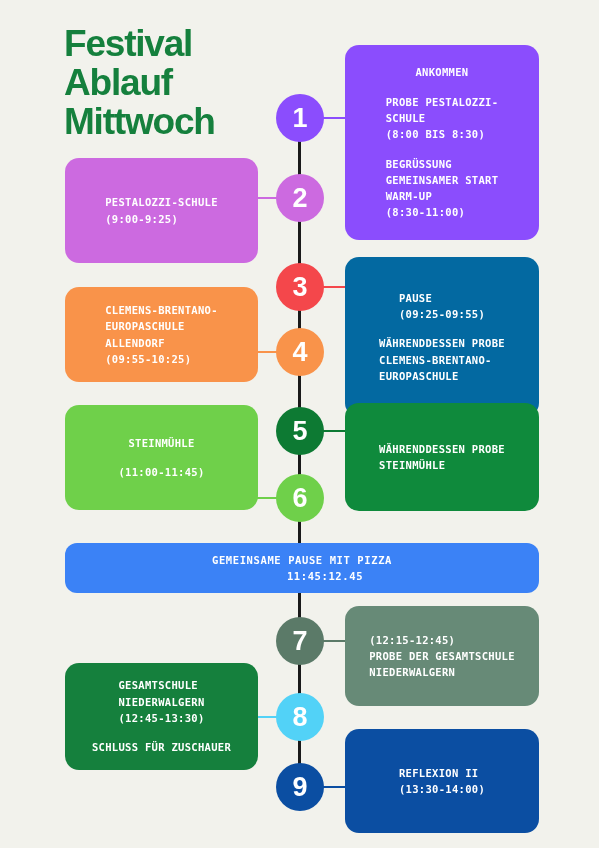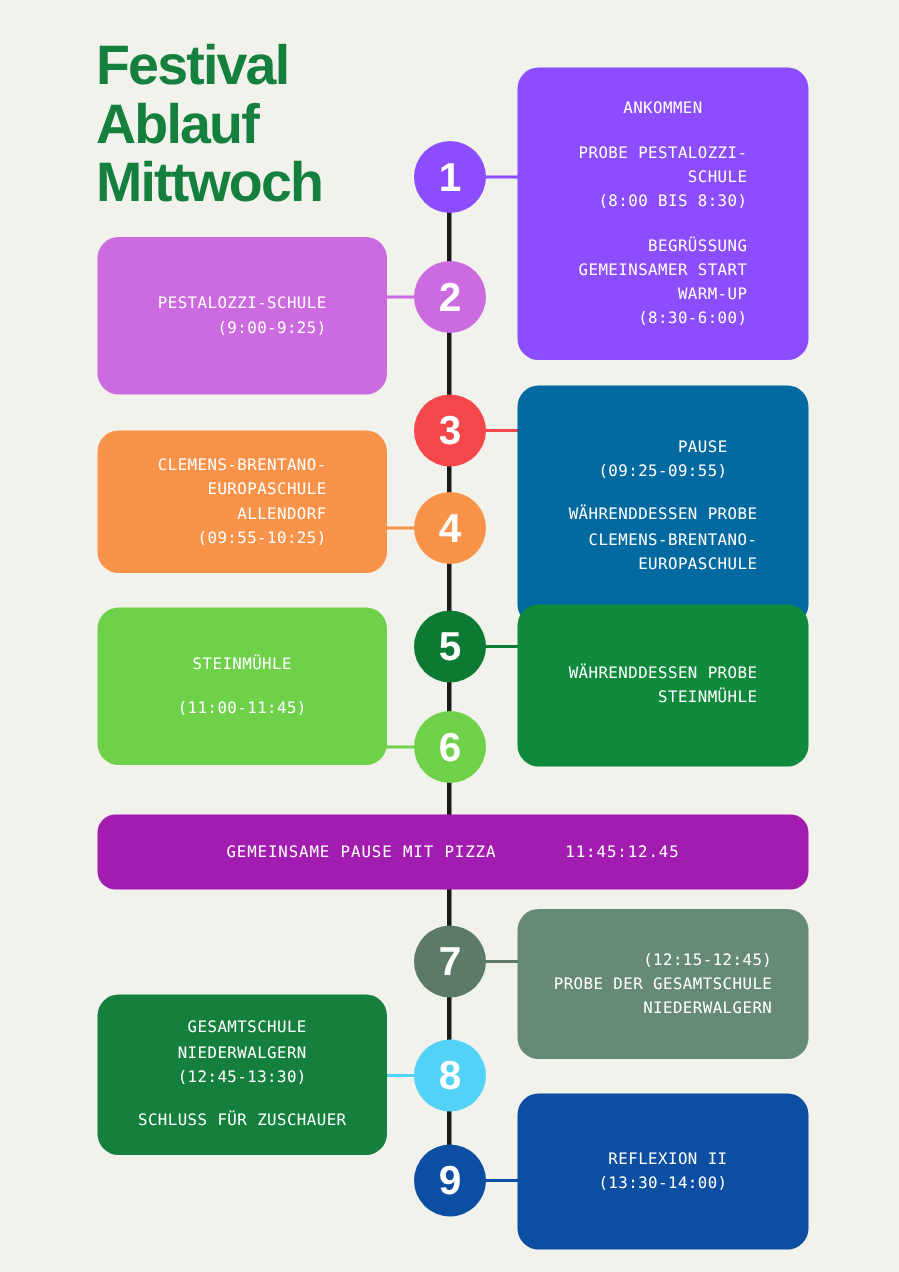--- a/index.html
+++ b/index.html
@@ -50,27 +50,28 @@
 
   
   .card {
     position: absolute;
     border-radius: 14px;
     box-sizing: border-box;
     display: flex;
     flex-direction: column;
     align-items: center;
     justify-content: center;
-    text-align: right;
+    text-align: left;
     color: #ffffff;
     font-size: 10.5px;
     line-height: 1.55;
     letter-spacing: 0.3px;
     padding: 8px 22px;
     white-space: pre-line;
+    font-weight: bold;
   }
   .card .para { margin: 0; }
   .card .para + .para { margin-top: 13px; }
 
   
   #card-pizza {
     flex-direction: row;
     justify-content: center;
     align-items: center;
     border-radius: 12px;
@@ -118,21 +119,21 @@
   <div class="stub" style="left:322px; top:786px; width:26px; background:#0b4ea2;"></div>
 
   <div class="card" id="card-1" style="left:345px; top:45px; width:194px; height:195px; background:#8b4dfd;">
     <p class="para">ANKOMMEN</p>
     <p class="para">PROBE PESTALOZZI-
 SCHULE
 (8:00 BIS 8:30)</p>
     <p class="para">BEGRÜSSUNG
 GEMEINSAMER START
 WARM-UP
-(8:30-6:00)</p>
+(8:30-11:00)</p>
   </div>
 
   <div class="card" id="card-2" style="left:65px; top:158px; width:193px; height:105px; background:#cc6ae0;">
     <p class="para">PESTALOZZI-SCHULE
 (9:00-9:25)</p>
   </div>
 
   <div class="card" id="card-3" style="left:345px; top:257px; width:194px; height:160px; background:#0369a1;">
     <p class="para">PAUSE
 (09:25-09:55)</p>
@@ -151,21 +152,21 @@
   <div class="card" id="card-5" style="left:345px; top:403px; width:194px; height:108px; background:#0f8a3c;">
     <p class="para">WÄHRENDDESSEN PROBE
 STEINMÜHLE</p>
   </div>
 
   <div class="card" id="card-6" style="left:65px; top:405px; width:193px; height:105px; background:#6fd04a;">
     <p class="para">STEINMÜHLE</p>
     <p class="para">(11:00-11:45)</p>
   </div>
 
-  <div class="card" id="card-pizza" style="left:65px; top:543px; width:474px; height:50px; background:#a21caf; z-index:6;">
+  <div class="card" id="card-pizza" style="left:65px; top:543px; width:474px; height:50px; background:#3b82f6; z-index:6;flex-direction:column;">
     <span class="pizza-label">GEMEINSAME PAUSE MIT PIZZA</span>
     <span class="pizza-time">11:45:12.45</span>
   </div>
 
   <div class="card" id="card-7" style="left:345px; top:606px; width:194px; height:100px; background:#678a77;">
     <p class="para">(12:15-12:45)
 PROBE DER GESAMTSCHULE
 NIEDERWALGERN</p>
   </div>
 

